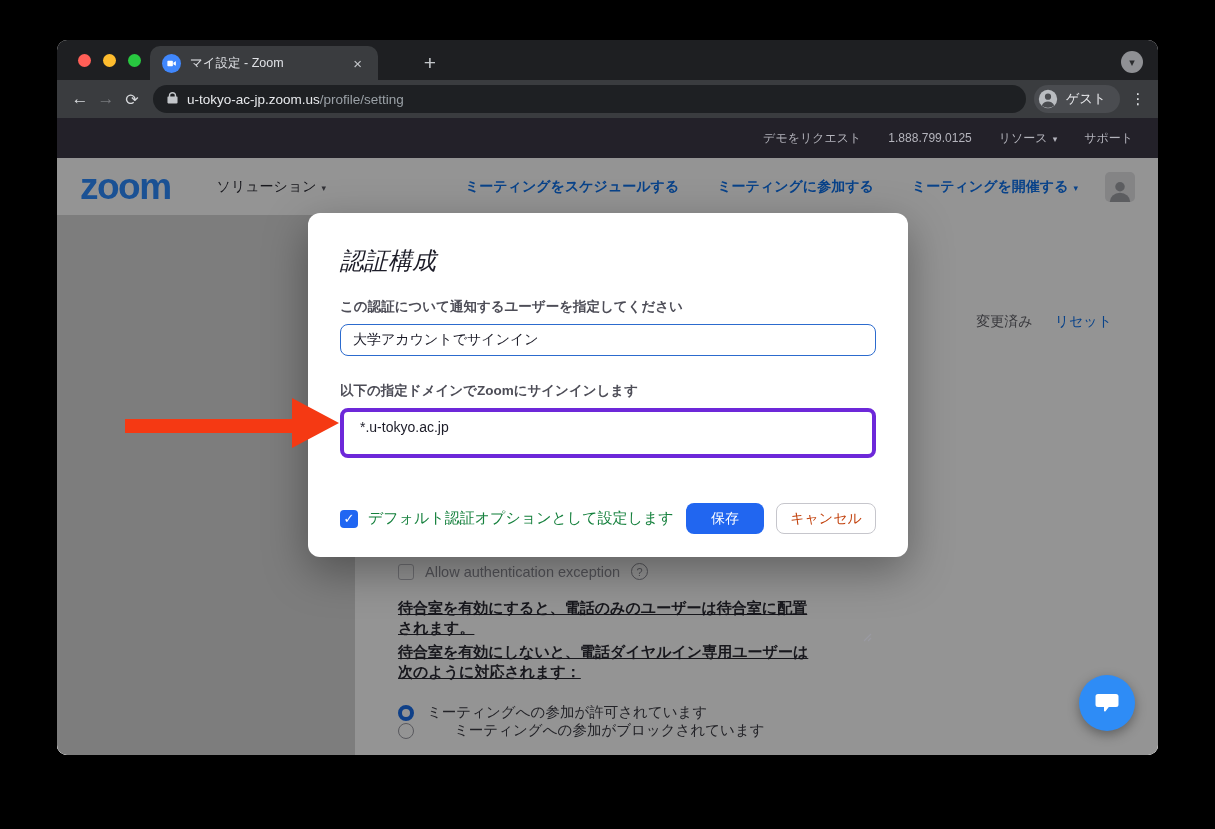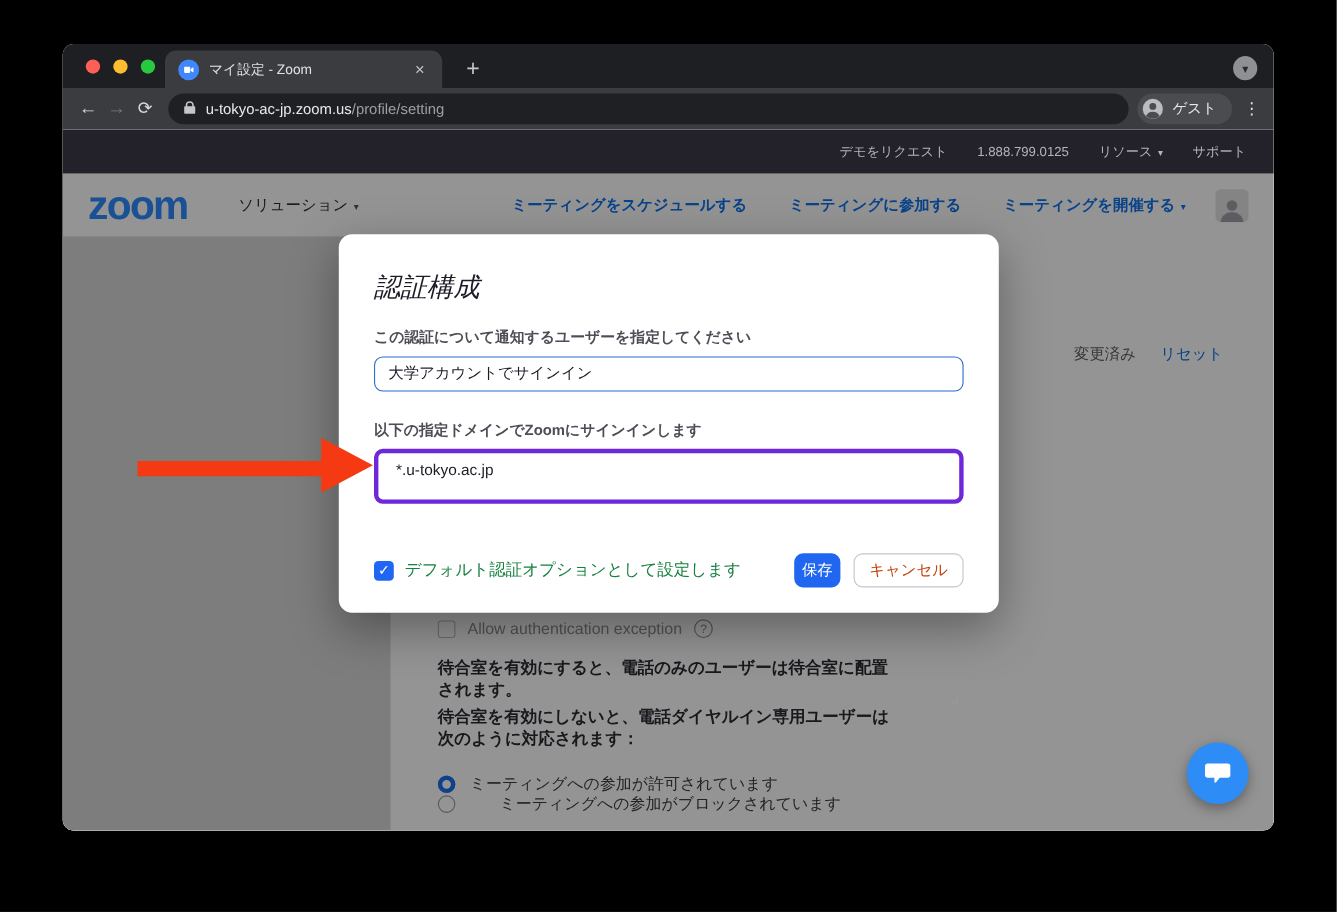--- a/index.html
+++ b/index.html
@@ -7,21 +7,21 @@
   body { background:#000; font-family:"Liberation Sans","DejaVu Sans",sans-serif; position:relative; overflow:hidden; }
 
   .window { position:absolute; left:57px; top:40px; width:1101px; height:715px;
             border-radius:10px; overflow:hidden; background:#fff; }
 
   
   .tabstrip { height:40px; background:#1e1f22; position:relative; }
   .traffic { position:absolute; top:14px; left:21px; display:flex; gap:12px; }
   .light { width:13px; height:13px; border-radius:50%; }
   .light.red { background:#ff5f57; } .light.yellow { background:#febc2e; } .light.green { background:#28c840; }
-  .tab { position:absolute; left:93px; bottom:0; width:252px; height:34px; background:#3a3c3f;
+  .tab { position:absolute; left:93px; bottom:0; width:228px; height:34px; background:#3a3c3f;
          border-radius:10px 10px 0 0; display:flex; align-items:center; padding:0 12px; }
   .favicon { width:19px; height:19px; border-radius:50%; background:#4087fc; display:flex; align-items:center; justify-content:center; flex:none; }
   .tab-title { color:#dfe1e5; font-size:12.5px; margin-left:9px; flex:1; white-space:nowrap; overflow:hidden; }
   .tab-close { color:#c3c6ca; font-size:15px; line-height:1; padding:2px 4px; cursor:default; }
   .newtab { position:absolute; left:360px; bottom:7px; color:#c3c6ca; font-size:21px; line-height:1; width:26px; text-align:center; }
   .tab-search { position:absolute; right:15px; top:11px; width:22px; height:22px; border-radius:50%;
                 background:#8f9094; color:#2a2b2e; font-size:11px; display:flex; align-items:center; justify-content:center; }
 
   
   .toolbar { height:38px; background:#3a3c3f; display:flex; align-items:center; padding:0 10px; }
@@ -58,21 +58,21 @@
   .modified-row { position:absolute; top:98px; right:46px; display:flex; gap:22px; font-size:14px; align-items:center; }
   .modified { color:#5f5f66; }
   .reset { color:#0e72ed; }
 
   .allow-row { position:absolute; left:341px; top:348px; display:flex; align-items:center; gap:11px;
                color:#8f8f98; font-size:14.5px; }
   .cb-empty { width:16px; height:16px; border:1.5px solid #bcbcc3; border-radius:3px; background:#fff; flex:none; }
   .q-icon { width:17px; height:17px; border:1.5px solid #8f8f98; border-radius:50%; font-size:11px;
             display:flex; align-items:center; justify-content:center; }
 
-  .note { position:absolute; left:341px; width:412px; font-weight:bold; font-size:15px; color:#2a2a33; line-height:1.32; }
+  .note { position:absolute; left:341px; width:412px; font-weight:bold; font-size:15px; color:#2a2a33; line-height:1.32;text-decoration:underline; }
   .note1 { top:383px; } .note2 { top:427px; }
 
   .radio-row { position:absolute; left:341px; display:flex; align-items:center; gap:13px;
                font-size:14.5px; color:#3c3c44; }
   .radio-row.r1 { top:488px; } .radio-row.r2 { top:506px;gap:40px; }
   .radio { width:16px; height:16px; border-radius:50%; background:#fff; flex:none; }
   .radio.sel { border:4.5px solid #1a6feb; }
   .radio.unsel { border:1.5px solid #9a9aa2; }
 
   .overlay { position:absolute; left:0; top:40px; right:0; bottom:0; background:rgba(0,0,0,0.42); z-index:10; }
@@ -90,21 +90,21 @@
                  padding:7px 16px; font-size:14px; color:#1c1c28; resize:none; outline:none;
                  font-family:"Liberation Sans","DejaVu Sans",sans-serif; display:block; position:relative; }
   .resize-grip { position:absolute; right:36px; top:420px; }
   .modal-footer { position:absolute; left:32px; right:32px; bottom:23px; display:flex; align-items:center; }
   .cb-checked { width:18px; height:18px; background:#2066f2; border-radius:4px; color:#fff; font-size:13px;
                 display:flex; align-items:center; justify-content:center; flex:none; }
   .cb-label { margin-left:10px; font-size:15px; color:#15803d; }
   .footer-spacer { flex:1; }
   .btn { height:31px; border-radius:8px; font-size:14px; display:flex; align-items:center; justify-content:center;
          font-family:inherit; }
-  .btn.save { width:42px; background:#2166f0; color:#fff; border:none; }
+  .btn.save { width:78px; background:#2166f0; color:#fff; border:none; }
   .btn.cancel { width:100px; background:#fff; color:#c2410c; border:1px solid #c6c6cc; margin-left:12px; }
 
   
   .chat-btn { position:absolute; left:1022px; top:635px; width:56px; height:56px; border-radius:50%;
               background:#2e8cf6; z-index:25; display:flex; align-items:center; justify-content:center;
               box-shadow:0 4px 12px rgba(0,0,0,0.35); }
   .arrow-svg { position:absolute; left:60px; top:350px; z-index:30; pointer-events:none; }
 </style>
 </head>
 <body>

